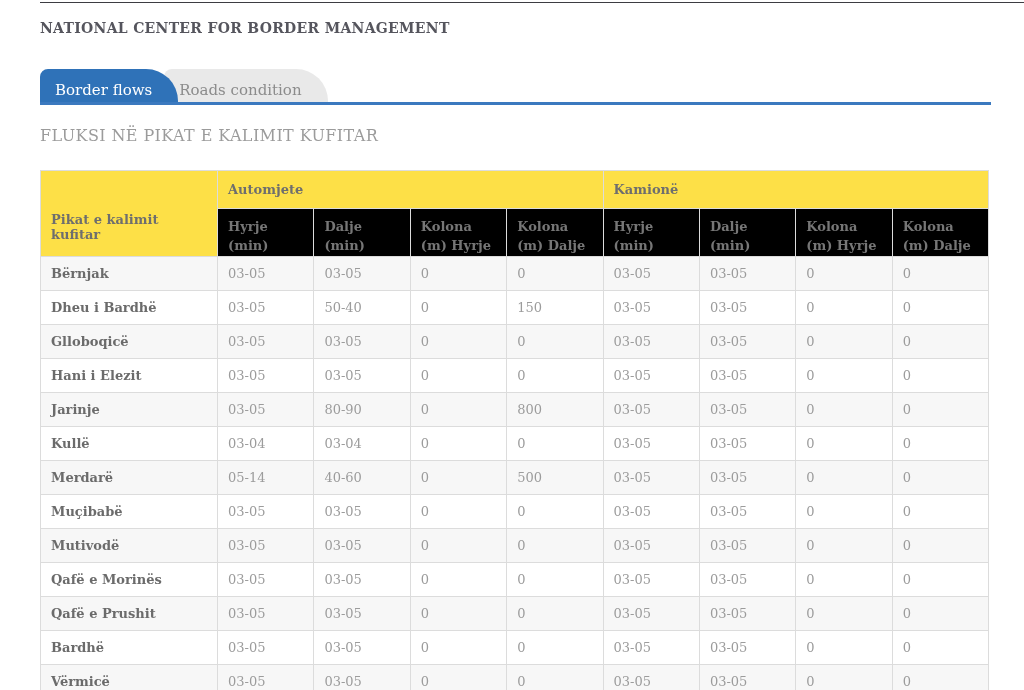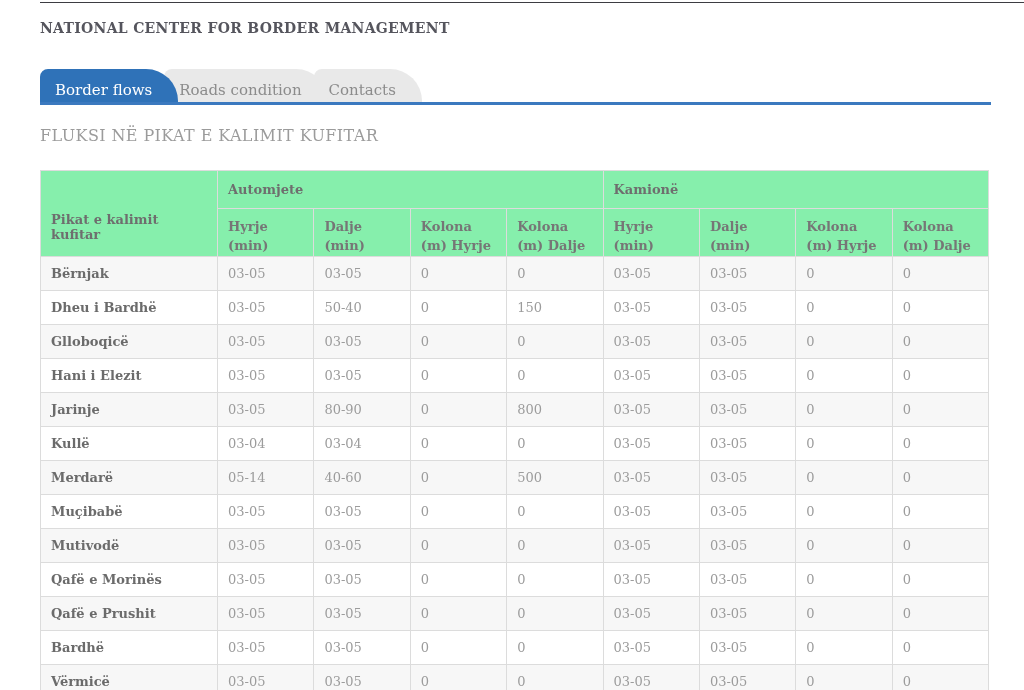--- a/index.html
+++ b/index.html
@@ -75,29 +75,29 @@
   table.flows col.name-col { width: 177px; }
   table.flows th, table.flows td {
     border: 1px solid #dcdcdc;
     padding: 0 10px;
     text-align: left;
     font-weight: normal;
   }
   thead tr.group-row th {
     height: 38px;
     vertical-align: middle;
-    background: #86efac;
+    background: #fde047;
     color: #6e6e6e;
     font-weight: bold;
   }
   thead tr.sub-row th {
     height: 48px;
     vertical-align: top;
     padding-top: 9px;
-    background: #86efac;
+    background: #000000;
     color: #767676;
     font-weight: bold;
     line-height: 1.45;
   }
   thead th.corner {
     background: #f4f4f4;
     vertical-align: top;
     padding-top: 26px;
     color: #6b6b6b;
     font-weight: bold;
@@ -111,21 +111,20 @@
 <body>
 
 <div class="page">
   <div class="top-line"></div>
 
   <div class="page-title">NATIONAL CENTER FOR BORDER MANAGEMENT</div>
 
   <div class="tabs">
     <div class="tab active">Border flows</div>
     <div class="tab">Roads condition</div>
-    <div class="tab">Contacts</div>
   </div>
   <div class="blue-line"></div>
 
   <div class="section-title">FLUKSI NË PIKAT E KALIMIT KUFITAR</div>
 
   <table class="flows">
     <colgroup>
       <col class="name-col">
       <col>
         <col>

